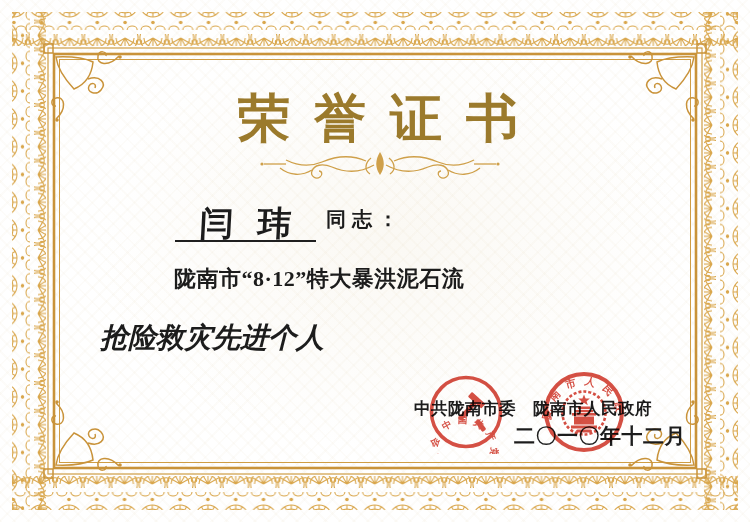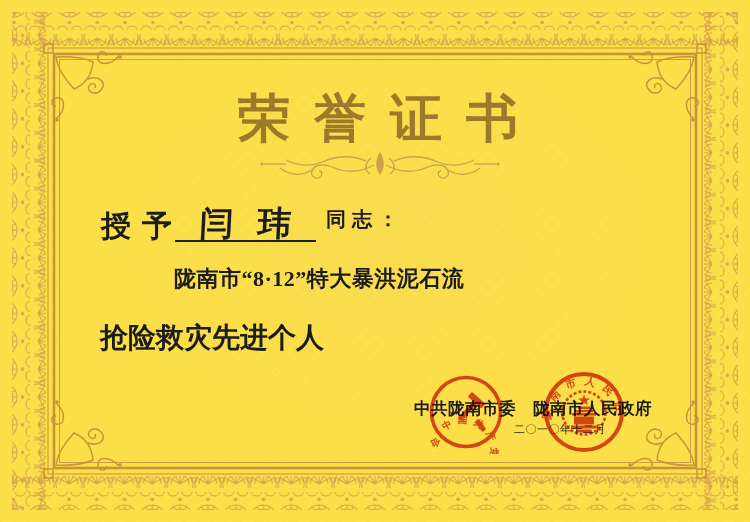--- a/index.html
+++ b/index.html
@@ -1,17 +1,17 @@
 <!DOCTYPE html>
 <html><head>
 <meta charset="utf-8">
 <style>
   html,body{margin:0;padding:0;background:#888;}
   .stage{width:750px;height:522px;position:relative;overflow:hidden;
-    background:#fde047;
+    background:#ffffff;
     font-family:"Liberation Serif","DejaVu Serif",serif;}
   
   .stage::before{content:"";position:absolute;inset:0;
     background-image:
       radial-gradient(ellipse 420px 300px at 52% 46%, rgba(214,192,140,.10), transparent 70%),
       repeating-linear-gradient(45deg, rgba(205,180,125,.045) 0 2px, transparent 2px 10px),
       repeating-linear-gradient(-45deg, rgba(205,180,125,.045) 0 2px, transparent 2px 10px);
     pointer-events:none;}
   .border-svg{position:absolute;left:0;top:0;z-index:1;}
   .txt{position:absolute;color:#1c1c1c;z-index:2;white-space:nowrap;}
@@ -19,23 +19,23 @@
     letter-spacing:24px;color:#9b7a2c;}
   .flourish{position:absolute;left:260px;top:148px;z-index:2;}
   .award-prefix{left:101px;top:206px;font-size:30px;font-weight:700;letter-spacing:11px;}
   .name-line{position:absolute;left:175px;top:240px;width:141px;height:2px;
     background:#1f1f1f;z-index:2;}
   .recipient{left:175px;top:201px;width:141px;text-align:center;font-size:34px;
     font-weight:700;letter-spacing:24px;padding-left:24px;box-sizing:border-box;
     transform:skewX(-3deg);}
   .award-suffix{left:326px;top:206px;font-size:20px;font-weight:700;letter-spacing:6px;}
   .body1{left:174px;top:264px;font-size:22px;font-weight:700;letter-spacing:.5px;}
-  .body2{left:100px;top:319px;font-size:28px;font-weight:700;letter-spacing:0;}
+  .body2{left:100px;top:319px;font-size:28px;font-weight:700;letter-spacing:0;font-style:italic;}
   .issuer{left:414px;top:398px;font-size:16.5px;font-weight:700;letter-spacing:.5px;}
-  .date{left:514px;top:422px;font-size:11px;font-weight:400;letter-spacing:.5px;}
+  .date{left:514px;top:422px;font-size:21px;font-weight:700;letter-spacing:.5px;}
   .seal{position:absolute;z-index:3;mix-blend-mode:multiply;opacity:.88;}
   .seal-party{left:424px;top:370px;}
   .seal-gov{left:538px;top:366px;}
 </style>
 </head>
 <body>
 
 <div class="stage">
 
   <svg class="border-svg" width="750" height="522" viewBox="0 0 750 522" aria-hidden="true">
@@ -96,21 +96,20 @@
         <path d="M188,22 c10,6 22,6 32,-2"></path>
         <path d="M214,16 h22"></path>
         <circle cx="238" cy="16" r="1.6" fill="#cfa04a" stroke="none"></circle>
       </g>
       <use href="#flhalf" transform="translate(240,0) scale(-1,1)"></use>
       <path d="M120,4 c-5,8 -5,16 0,23 c5,-7 5,-15 0,-23 Z" fill="#cfa04a" stroke="none"></path>
       <path d="M111,10 c-6,5 -7,12 -1,16 M129,10 c6,5 7,12 1,16"></path>
     </g>
   </svg>
 
-  <div class="txt award-prefix">授予</div>
   <div class="txt recipient">闫玮</div>
   <div class="name-line"></div>
   <div class="txt award-suffix">同志：</div>
 
   <div class="txt body1">陇南市“8·12”特大暴洪泥石流</div>
   <div class="txt body2">抢险救灾先进个人</div>
 
   <div class="txt issuer">中共陇南市委　陇南市人民政府</div>
   <div class="txt date">二〇一〇年十二月</div>
 

